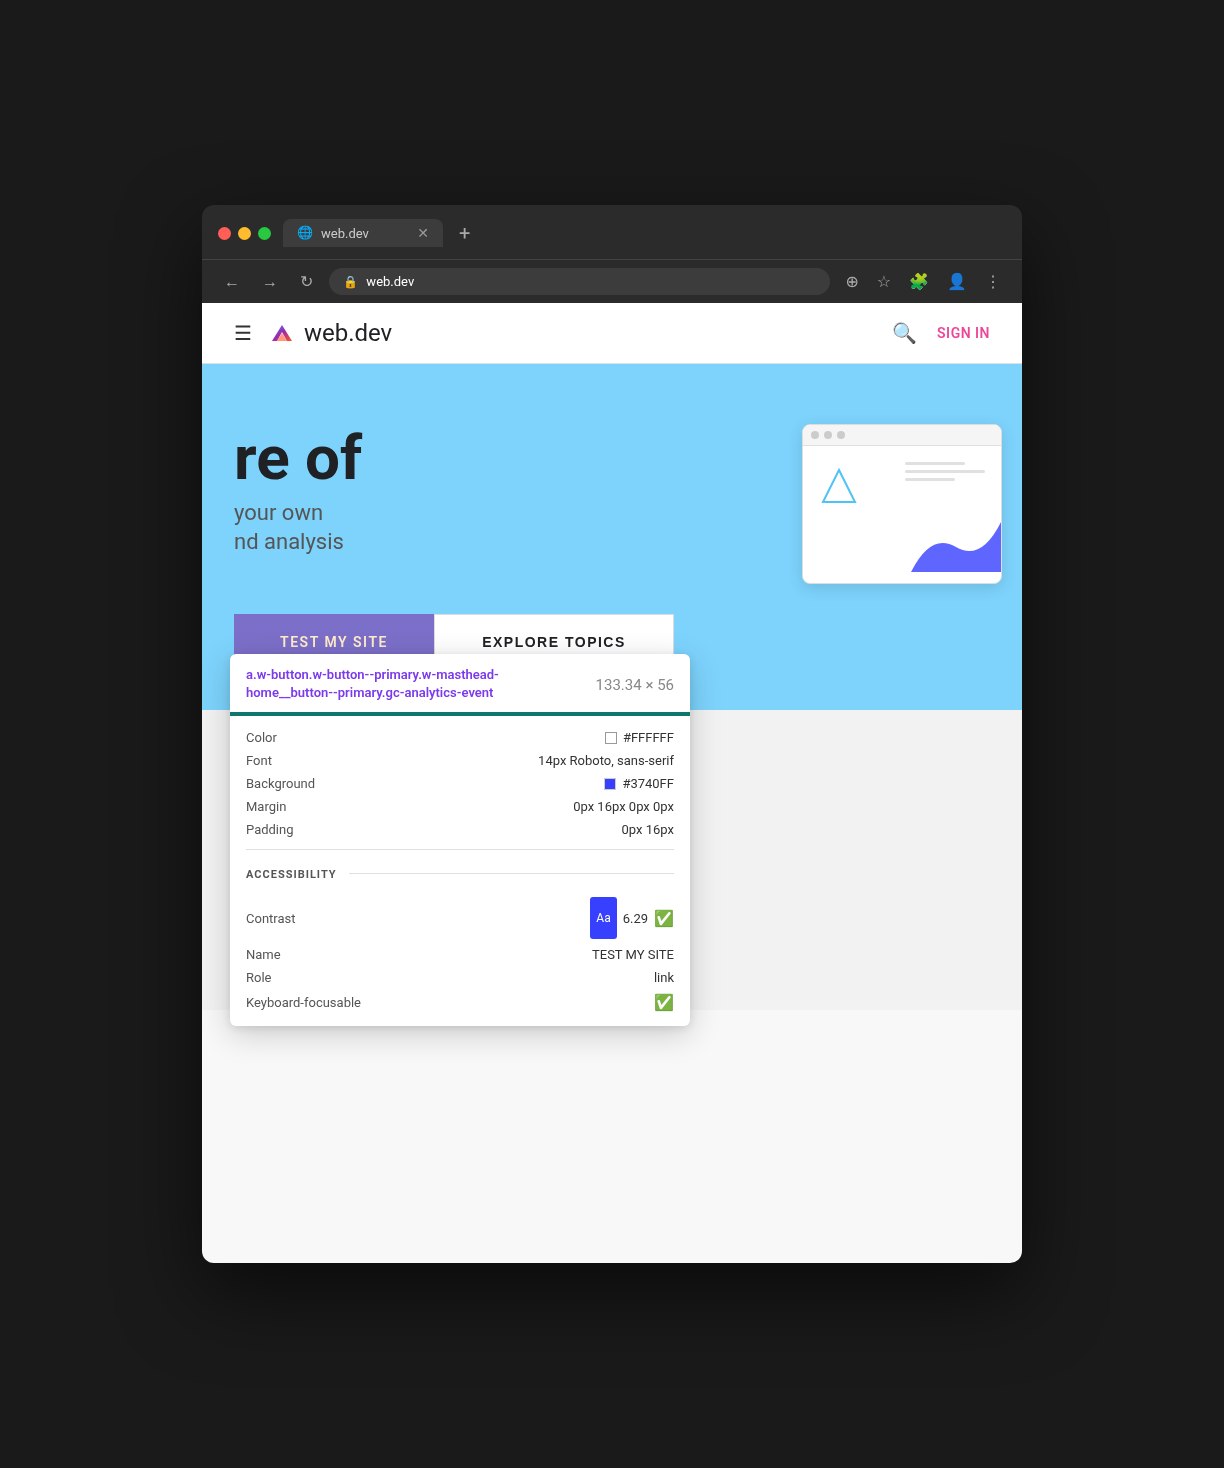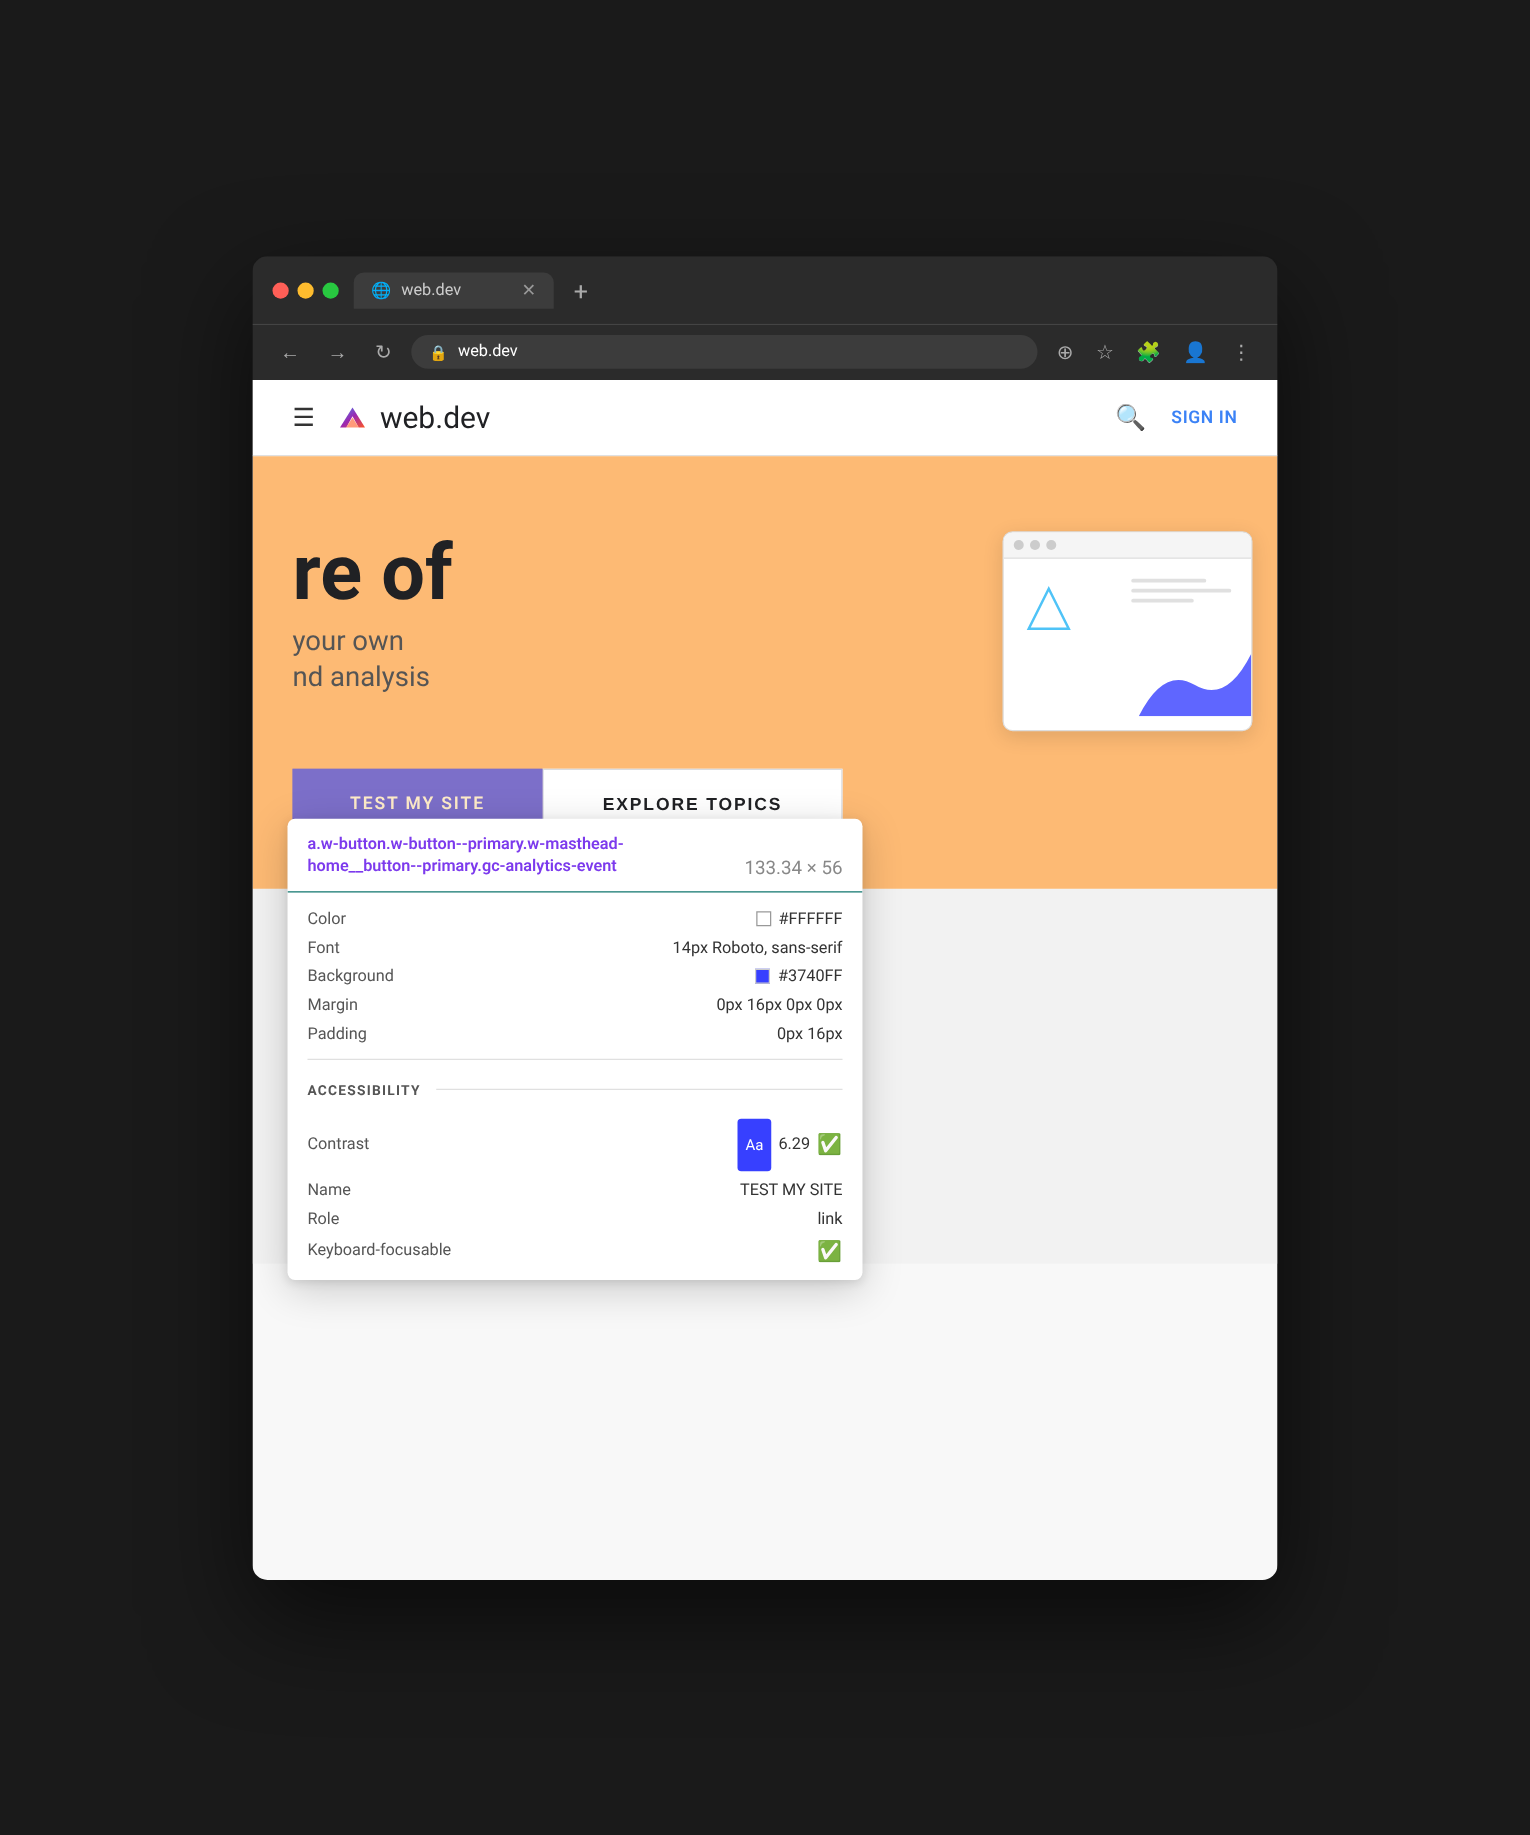--- a/index.html
+++ b/index.html
@@ -150,30 +150,30 @@
     }
     .site-header-right {
       display: flex;
       align-items: center;
       gap: 20px;
     }
     .search-icon-btn { font-size: 20px; color: #555; cursor: pointer; }
     .sign-in-btn {
       font-size: 14px;
       font-weight: 600;
-      color: #3b82f6;
+      color: #ec4899;
       letter-spacing: 0.5px;
       cursor: pointer;
     }
 
     
     .hero-section {
       padding: 60px 32px 40px;
       position: relative;
-      background: #fdba74;
+      background: #7dd3fc;
     }
 
     
     .button-row {
       display: flex;
       gap: 0;
       margin-top: 20px;
     }
     .btn-primary {
       background: #3740FF;
@@ -248,23 +248,23 @@
       left: 28px;
       width: 460px;
       background: #fff;
       border-radius: 6px;
       box-shadow: 0 8px 32px rgba(0,0,0,0.18), 0 2px 8px rgba(0,0,0,0.1);
       z-index: 100;
       overflow: hidden;
     }
     .inspector-header {
       padding: 12px 16px 10px;
-      border-bottom: 1px solid #0f766e;
-      display: flex;
-      align-items: flex-end;
+      border-bottom: 4px solid #0f766e;
+      display: flex;
+      align-items: center;
       justify-content: space-between;
     }
     .inspector-selector {
       font-size: 13px;
       font-weight: 600;
       color: #7C3AED;
       line-height: 1.4;
       flex: 1;
     }
     .inspector-dimensions {

